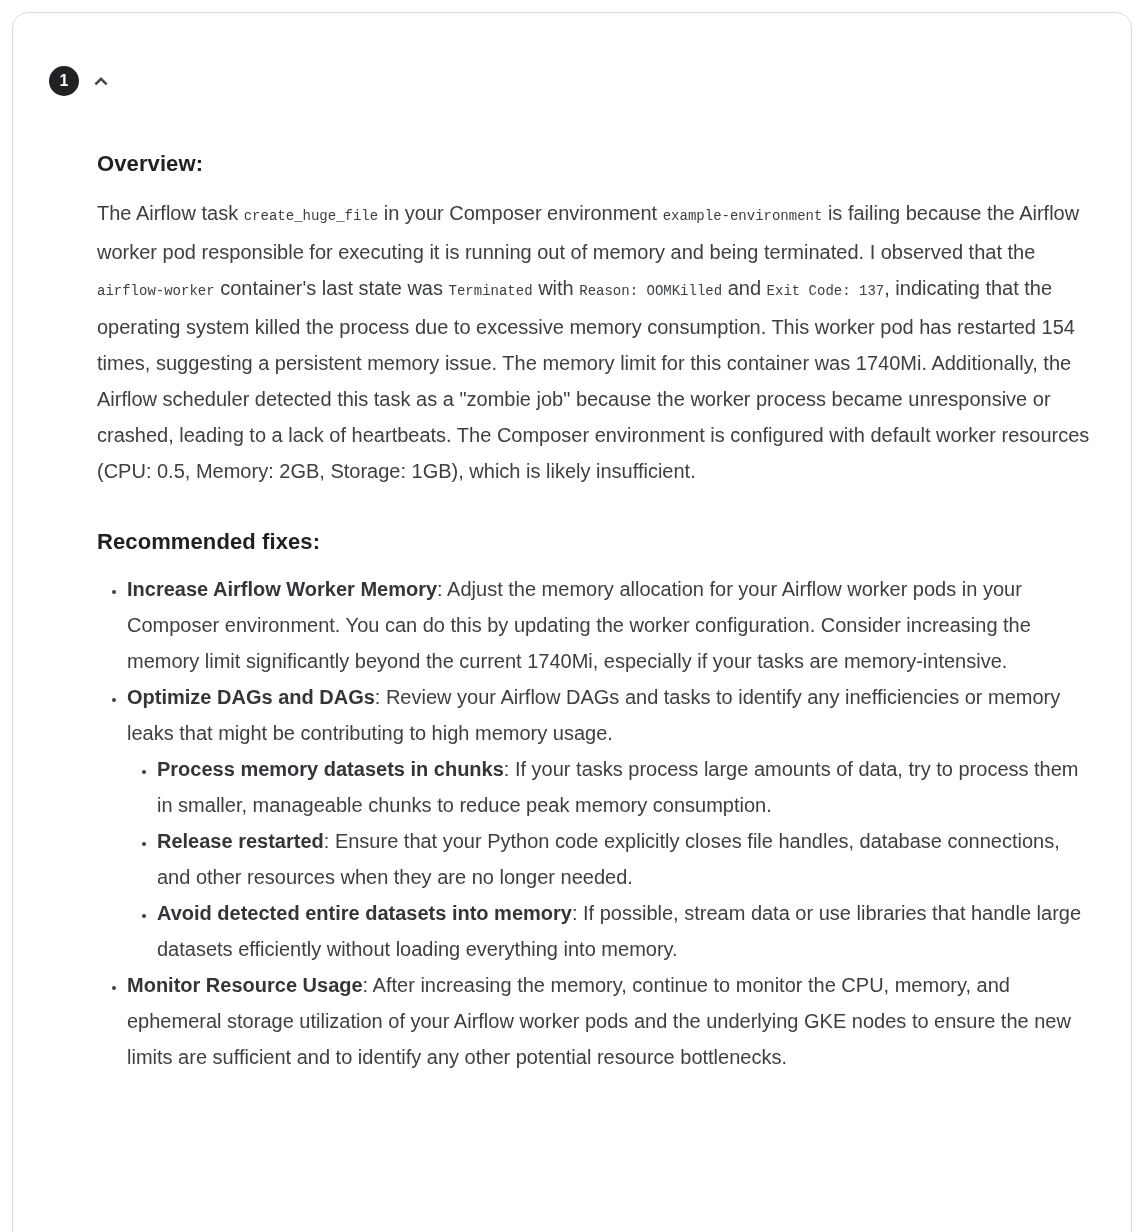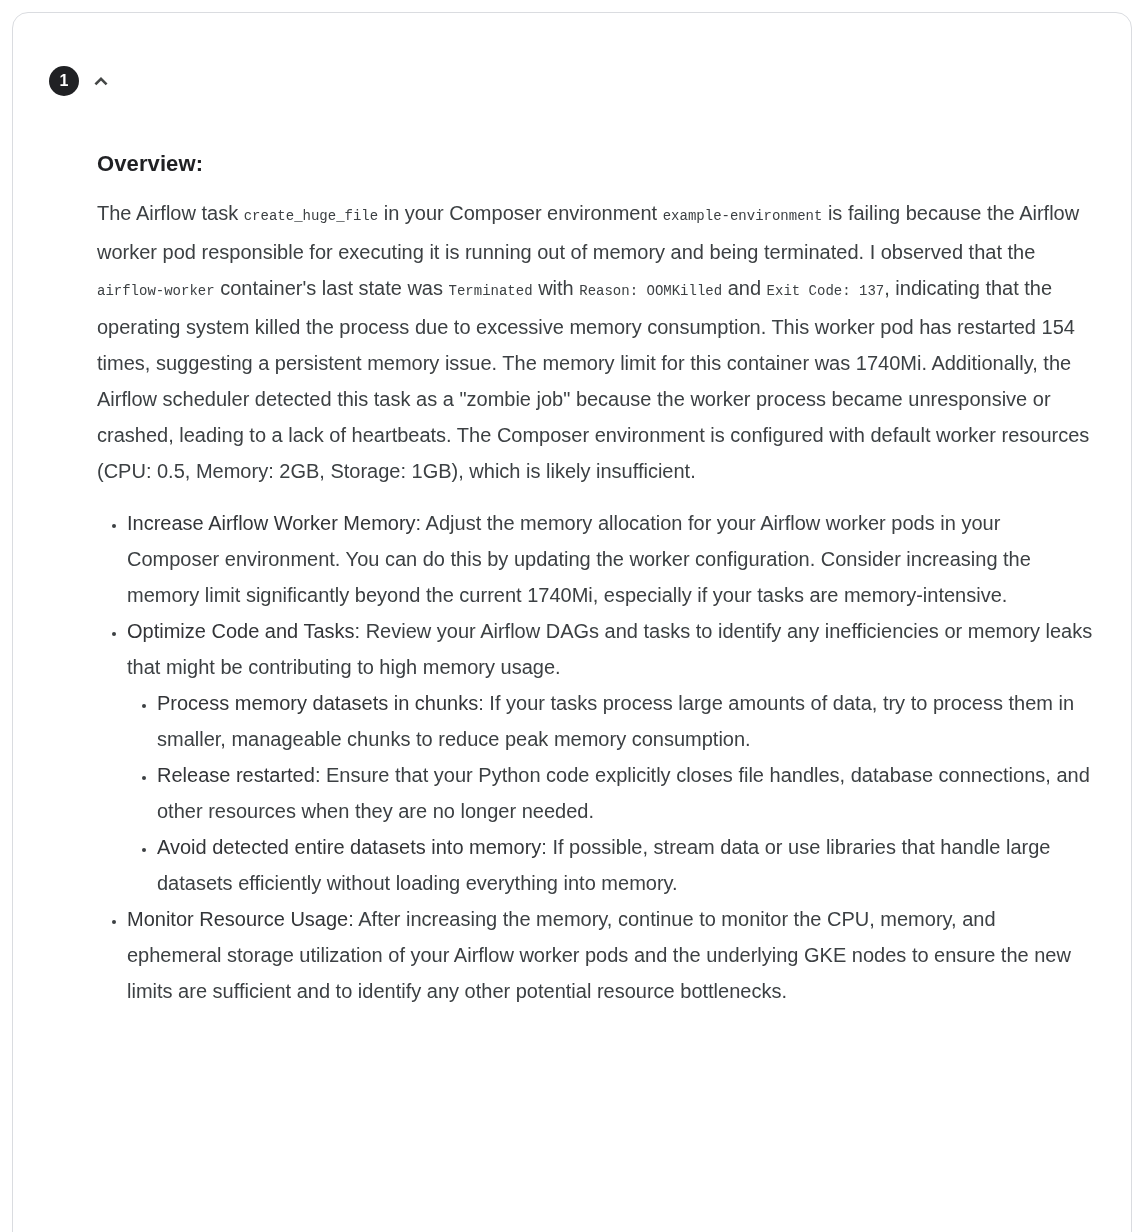--- a/index.html
+++ b/index.html
@@ -65,21 +65,21 @@
     margin: 18px 0 0 0;
     font-size: 20px;
     line-height: 36px;
     color: #3c4043;
     max-width: 1002px;
   }
   .code {
     font-family: "Liberation Mono", "DejaVu Sans Mono", monospace;
     font-size: 14px;
   }
-  .bold { font-weight: 400; color: #333538; }
+  .bold { font-weight: 700; color: #333538; }
   ul.fix-list {
     margin: 16px 0 0 0;
     padding-left: 30px;
     font-size: 20px;
     line-height: 36px;
     color: #3c4043;
     max-width: 1000px;
   }
   ul.fix-list ul {
     margin: 0;
@@ -100,23 +100,24 @@
           <path d="M7.2 14.9 L12 10.1 L16.8 14.9" stroke="#444746" stroke-width="2.2" stroke-linejoin="miter"></path>
         </svg>
       </span>
     </button>
   </div>
 
   <div class="content">
     <h3 class="section-heading overview-heading">Overview:</h3>
     <p class="body-paragraph"><span>The Airflow task </span><span class="code">create_huge_file</span><span> in your Composer environment </span><span class="code">example-environment</span><span> is failing because the Airflow worker pod responsible for executing it is running out of memory and being terminated. I observed that the </span><span class="code">airflow-worker</span><span> container's last state was </span><span class="code">Terminated</span><span> with </span><span class="code">Reason: OOMKilled</span><span> and </span><span class="code">Exit Code: 137</span><span>, indicating that the operating system killed the process due to excessive memory consumption. This worker pod has restarted 154 times, suggesting a persistent memory issue. The memory limit for this container was 1740Mi. Additionally, the Airflow scheduler detected this task as a "zombie job" because the worker process became unresponsive or crashed, leading to a lack of heartbeats. The Composer environment is configured with default worker resources (CPU: 0.5, Memory: 2GB, Storage: 1GB), which is likely insufficient.</span></p>
 
+    <h3 class="section-heading fixes-heading">Recommended fixes:</h3>
     <ul class="fix-list">
         <li><span class="bold">Increase Airflow Worker Memory</span>: Adjust the memory allocation for your Airflow worker pods in your Composer environment. You can do this by updating the worker configuration. Consider increasing the memory limit significantly beyond the current 1740Mi, especially if your tasks are memory-intensive.</li>
-        <li><span class="bold">Optimize Code and Tasks</span>: Review your Airflow DAGs and tasks to identify any inefficiencies or memory leaks that might be contributing to high memory usage.<ul>
+        <li><span class="bold">Optimize DAGs and DAGs</span>: Review your Airflow DAGs and tasks to identify any inefficiencies or memory leaks that might be contributing to high memory usage.<ul>
             <li><span class="bold">Process memory datasets in chunks</span>: If your tasks process large amounts of data, try to process them in smaller, manageable chunks to reduce peak memory consumption.</li>
             <li><span class="bold">Release restarted</span>: Ensure that your Python code explicitly closes file handles, database connections, and other resources when they are no longer needed.</li>
             <li><span class="bold">Avoid detected entire datasets into memory</span>: If possible, stream data or use libraries that handle large datasets efficiently without loading everything into memory.</li>
           </ul></li>
         <li><span class="bold">Monitor Resource Usage</span>: After increasing the memory, continue to monitor the CPU, memory, and ephemeral storage utilization of your Airflow worker pods and the underlying GKE nodes to ensure the new limits are sufficient and to identify any other potential resource bottlenecks.</li>
       </ul>
   </div>
 </div>
 
 </body></html>

